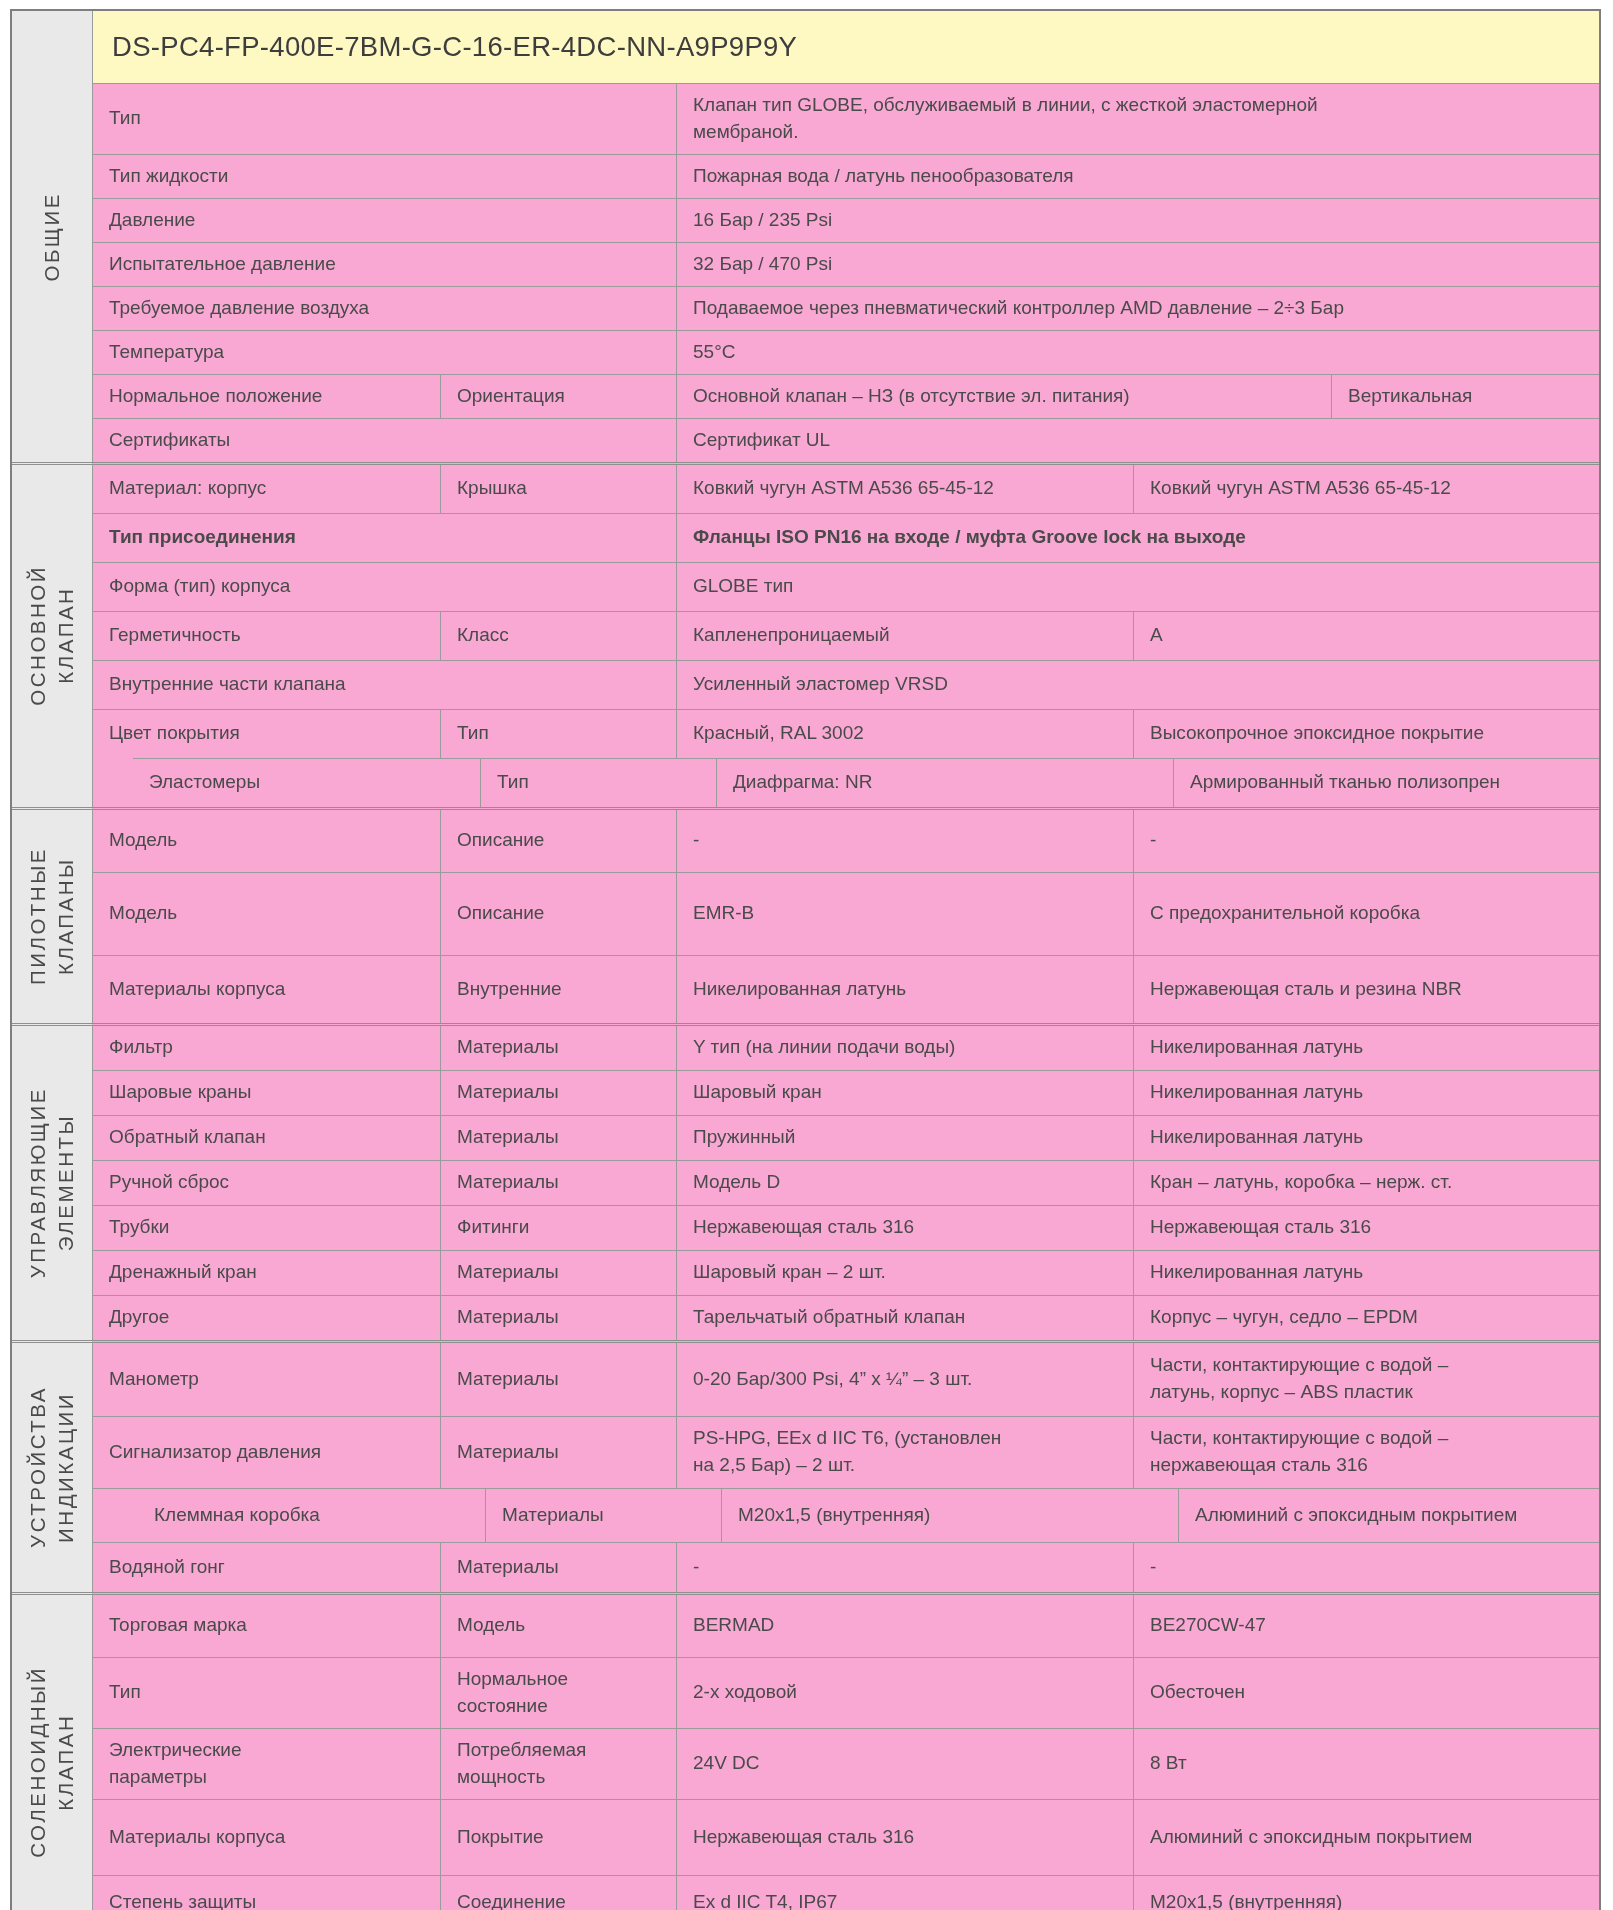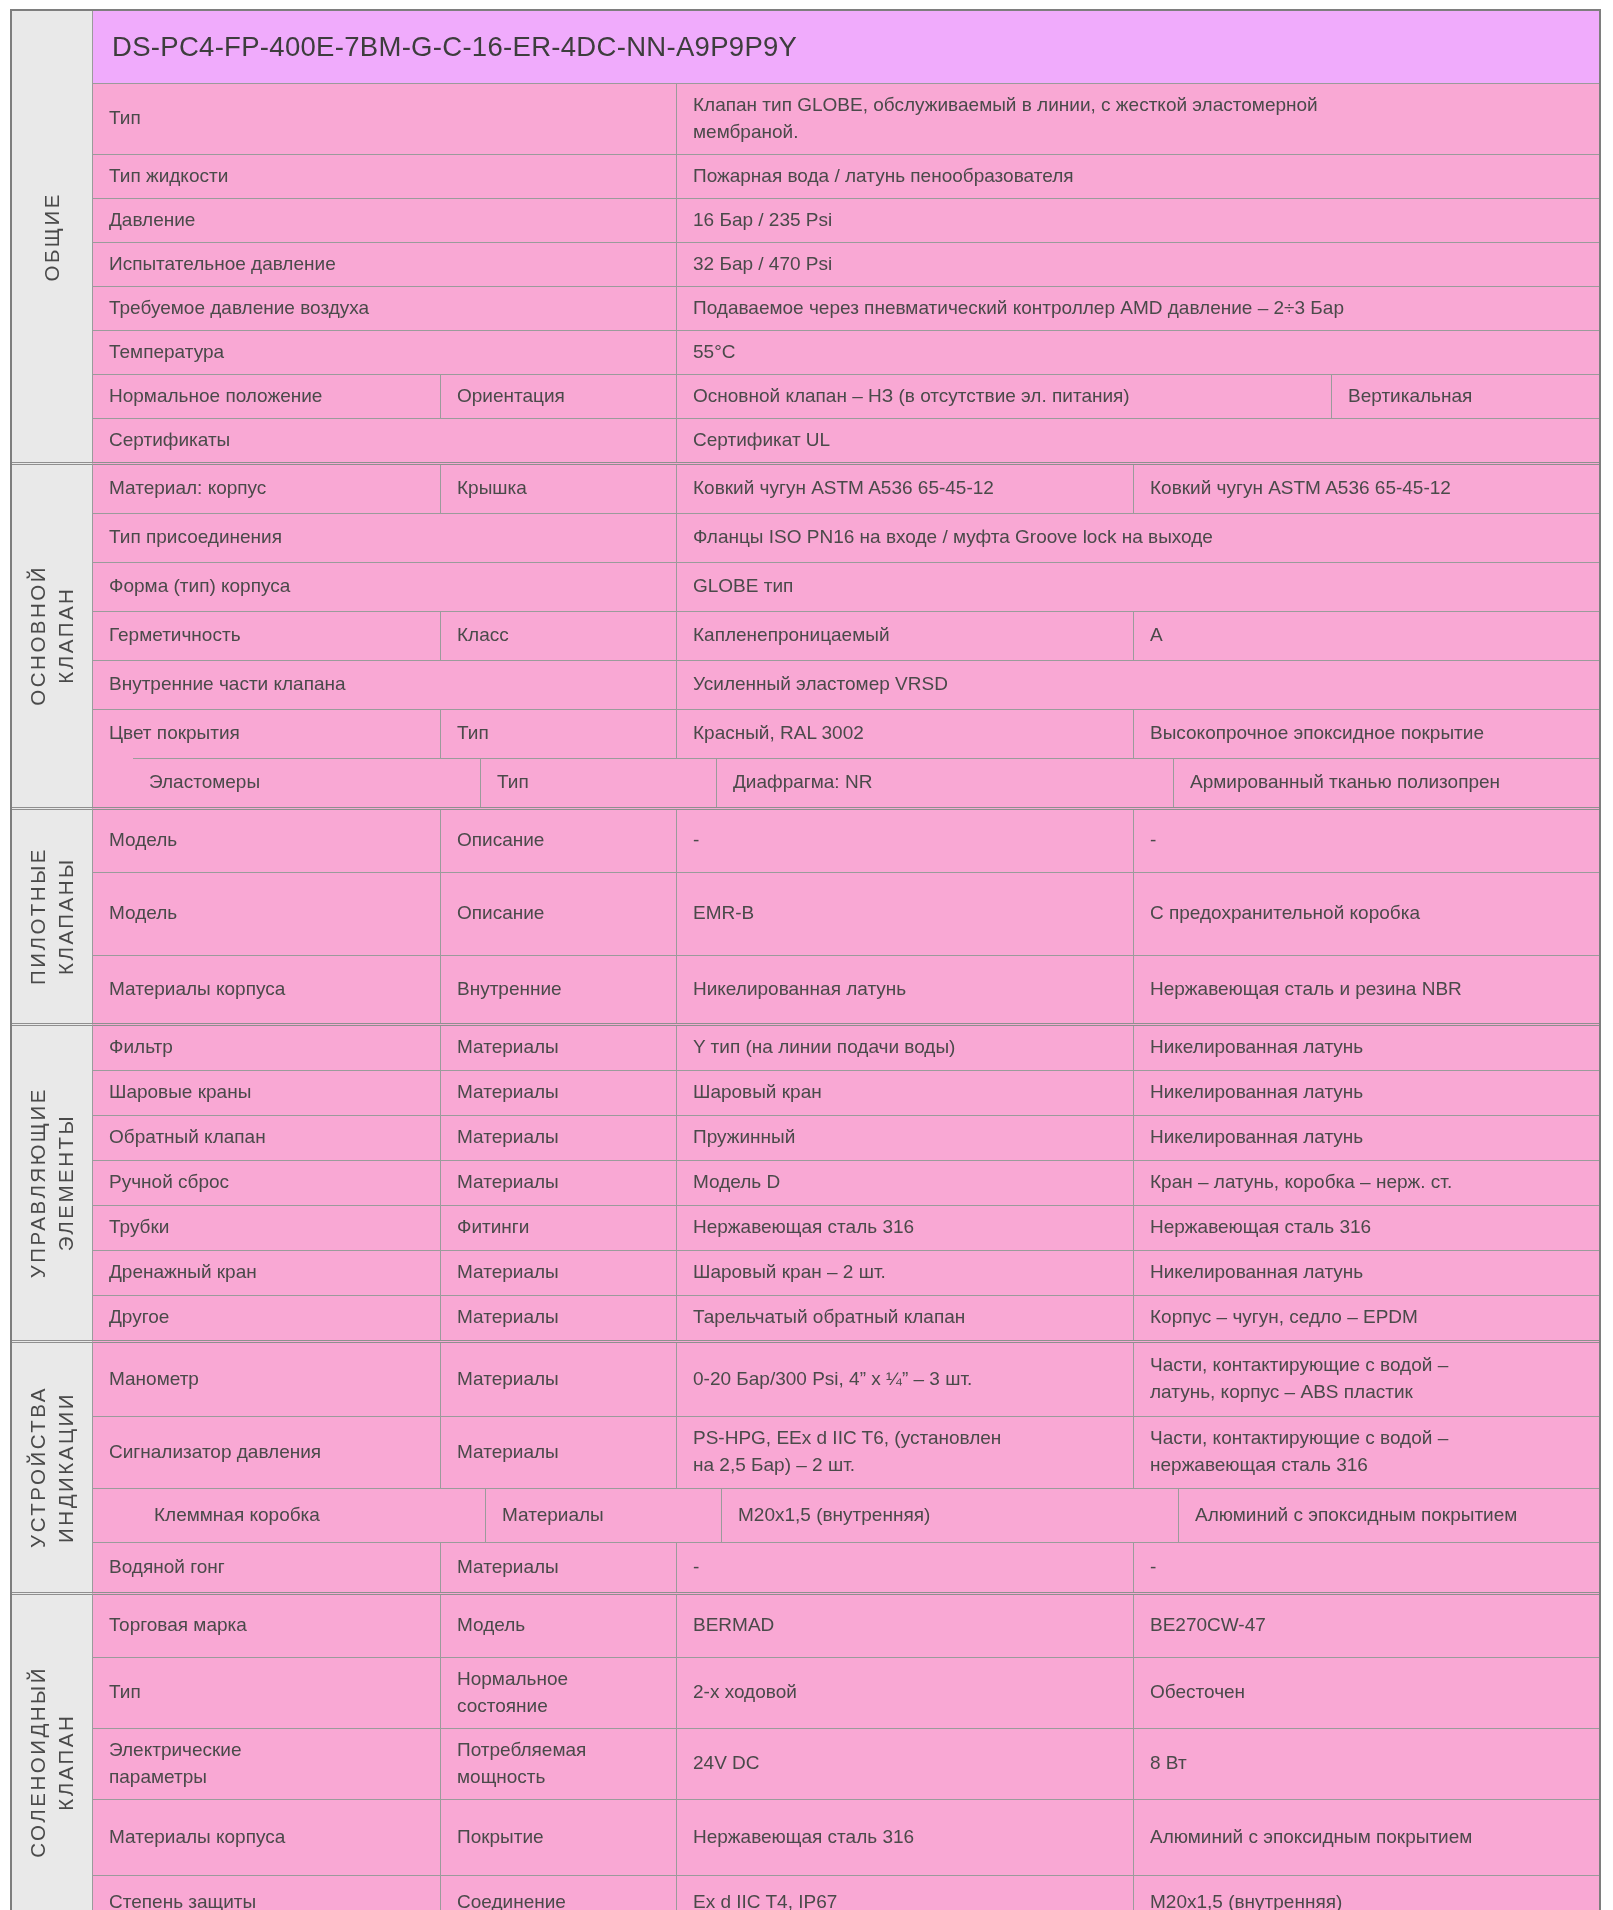--- a/index.html
+++ b/index.html
@@ -14,21 +14,21 @@
   #grid {
     display:grid;
     grid-template-columns:80px 1fr;
     grid-template-rows:72px auto auto auto auto auto auto;
     border:2px solid #7e7e7e;
     background:#ffffff;
     box-sizing:border-box;
   }
   .title-cell {
     grid-column:2; grid-row:1;
-    background:#f0abfc;
+    background:#fef9c3;
     border-left:1px solid #9b9b9b;
     display:flex; align-items:center;
     padding-left:19px;
     font-size:27.5px;
     color:#3d3d3d;
     letter-spacing:0.3px;
   }
   .vlabel {
     grid-column:1;
     background:#e9e9e9;
@@ -119,21 +119,21 @@
         <span>ОСНОВНОЙ
 КЛАПАН</span>
       </div>
       <div class="rows secb" style="grid-row: 3;">
         <div class="row" style="grid-template-columns: 347px 236px 457px 1fr; min-height: 48px;">
           <div class="cell">Материал: корпус</div>
           <div class="cell">Крышка</div>
           <div class="cell">Ковкий чугун ASTM A536 65-45-12</div>
           <div class="cell">Ковкий чугун ASTM A536 65-45-12</div>
         </div>
-        <div class="row" style="grid-template-columns: 583px 1fr; min-height: 48px;">
+        <div class="row" style="grid-template-columns: 583px 1fr; min-height: 48px; font-weight: bold;">
           <div class="cell">Тип присоединения</div>
           <div class="cell">Фланцы ISO PN16 на входе / муфта Groove lock на выходе</div>
         </div>
         <div class="row" style="grid-template-columns: 583px 1fr; min-height: 48px;">
           <div class="cell">Форма (тип) корпуса</div>
           <div class="cell">GLOBE тип</div>
         </div>
         <div class="row" style="grid-template-columns: 347px 236px 457px 1fr; min-height: 48px;">
           <div class="cell">Герметичность</div>
           <div class="cell">Класс</div>

